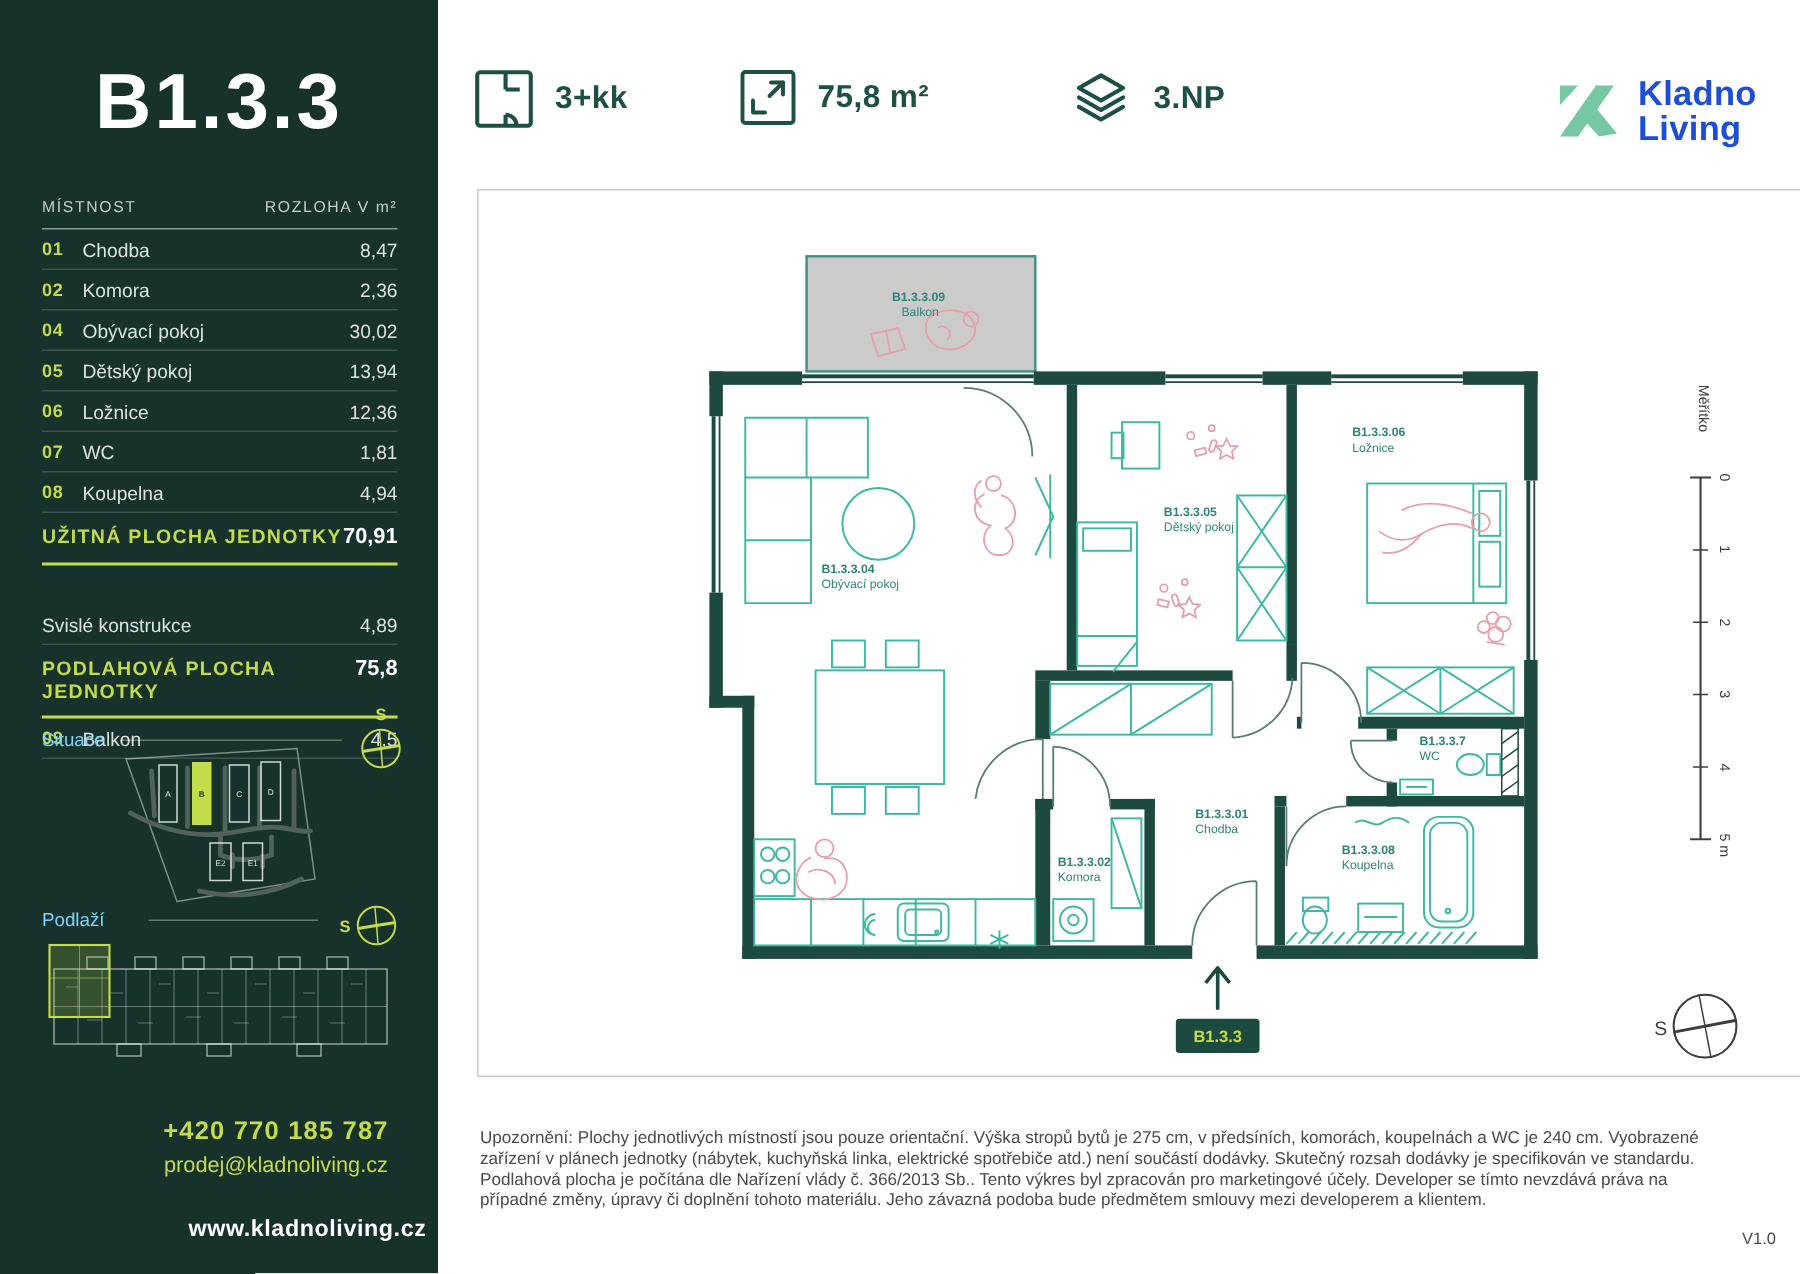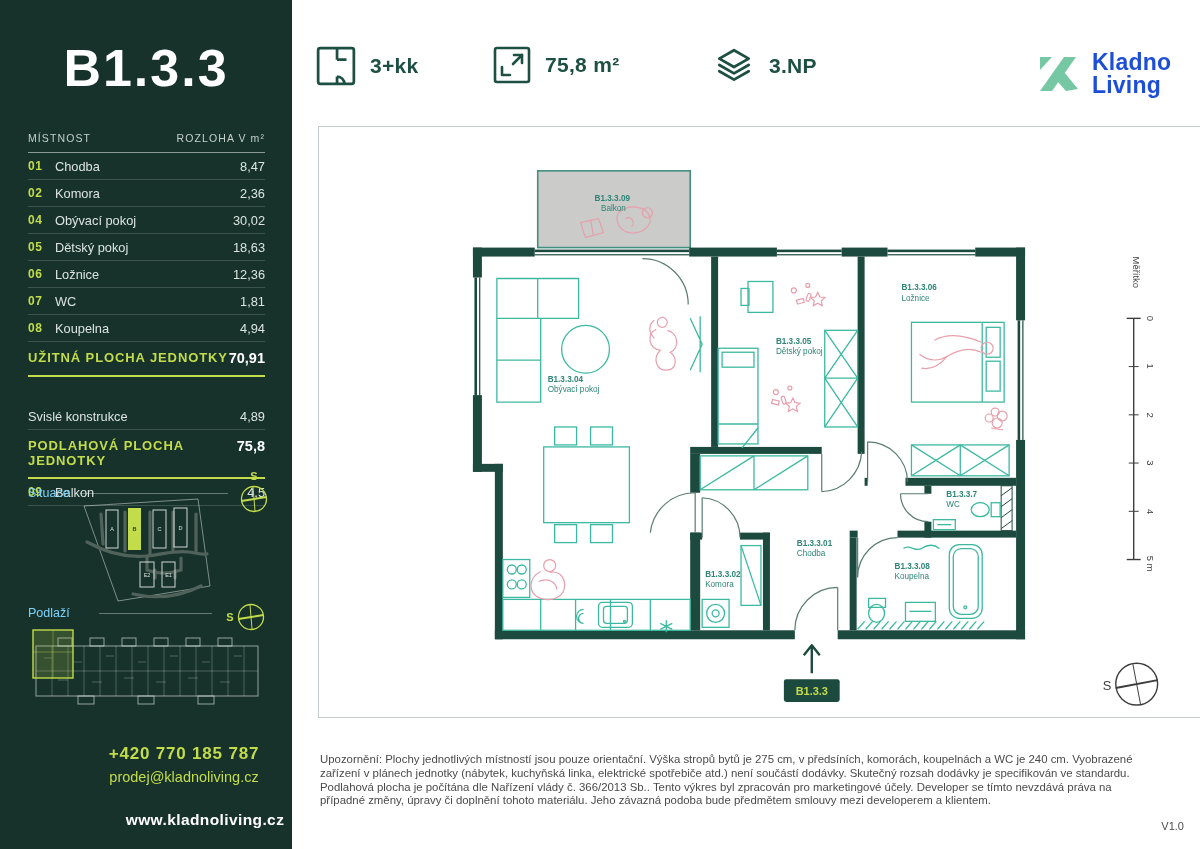--- a/index.html
+++ b/index.html
@@ -67,21 +67,21 @@
         <span class="val">2,36</span>
       </div>
       <div class="t-row">
         <span class="num">04</span>
         <span class="nm">Obývací pokoj</span>
         <span class="val">30,02</span>
       </div>
       <div class="t-row">
         <span class="num">05</span>
         <span class="nm">Dětský pokoj</span>
-        <span class="val">18,63</span>
+        <span class="val">13,94</span>
       </div>
       <div class="t-row">
         <span class="num">06</span>
         <span class="nm">Ložnice</span>
         <span class="val">12,36</span>
       </div>
       <div class="t-row">
         <span class="num">07</span>
         <span class="nm">WC</span>
         <span class="val">1,81</span>

